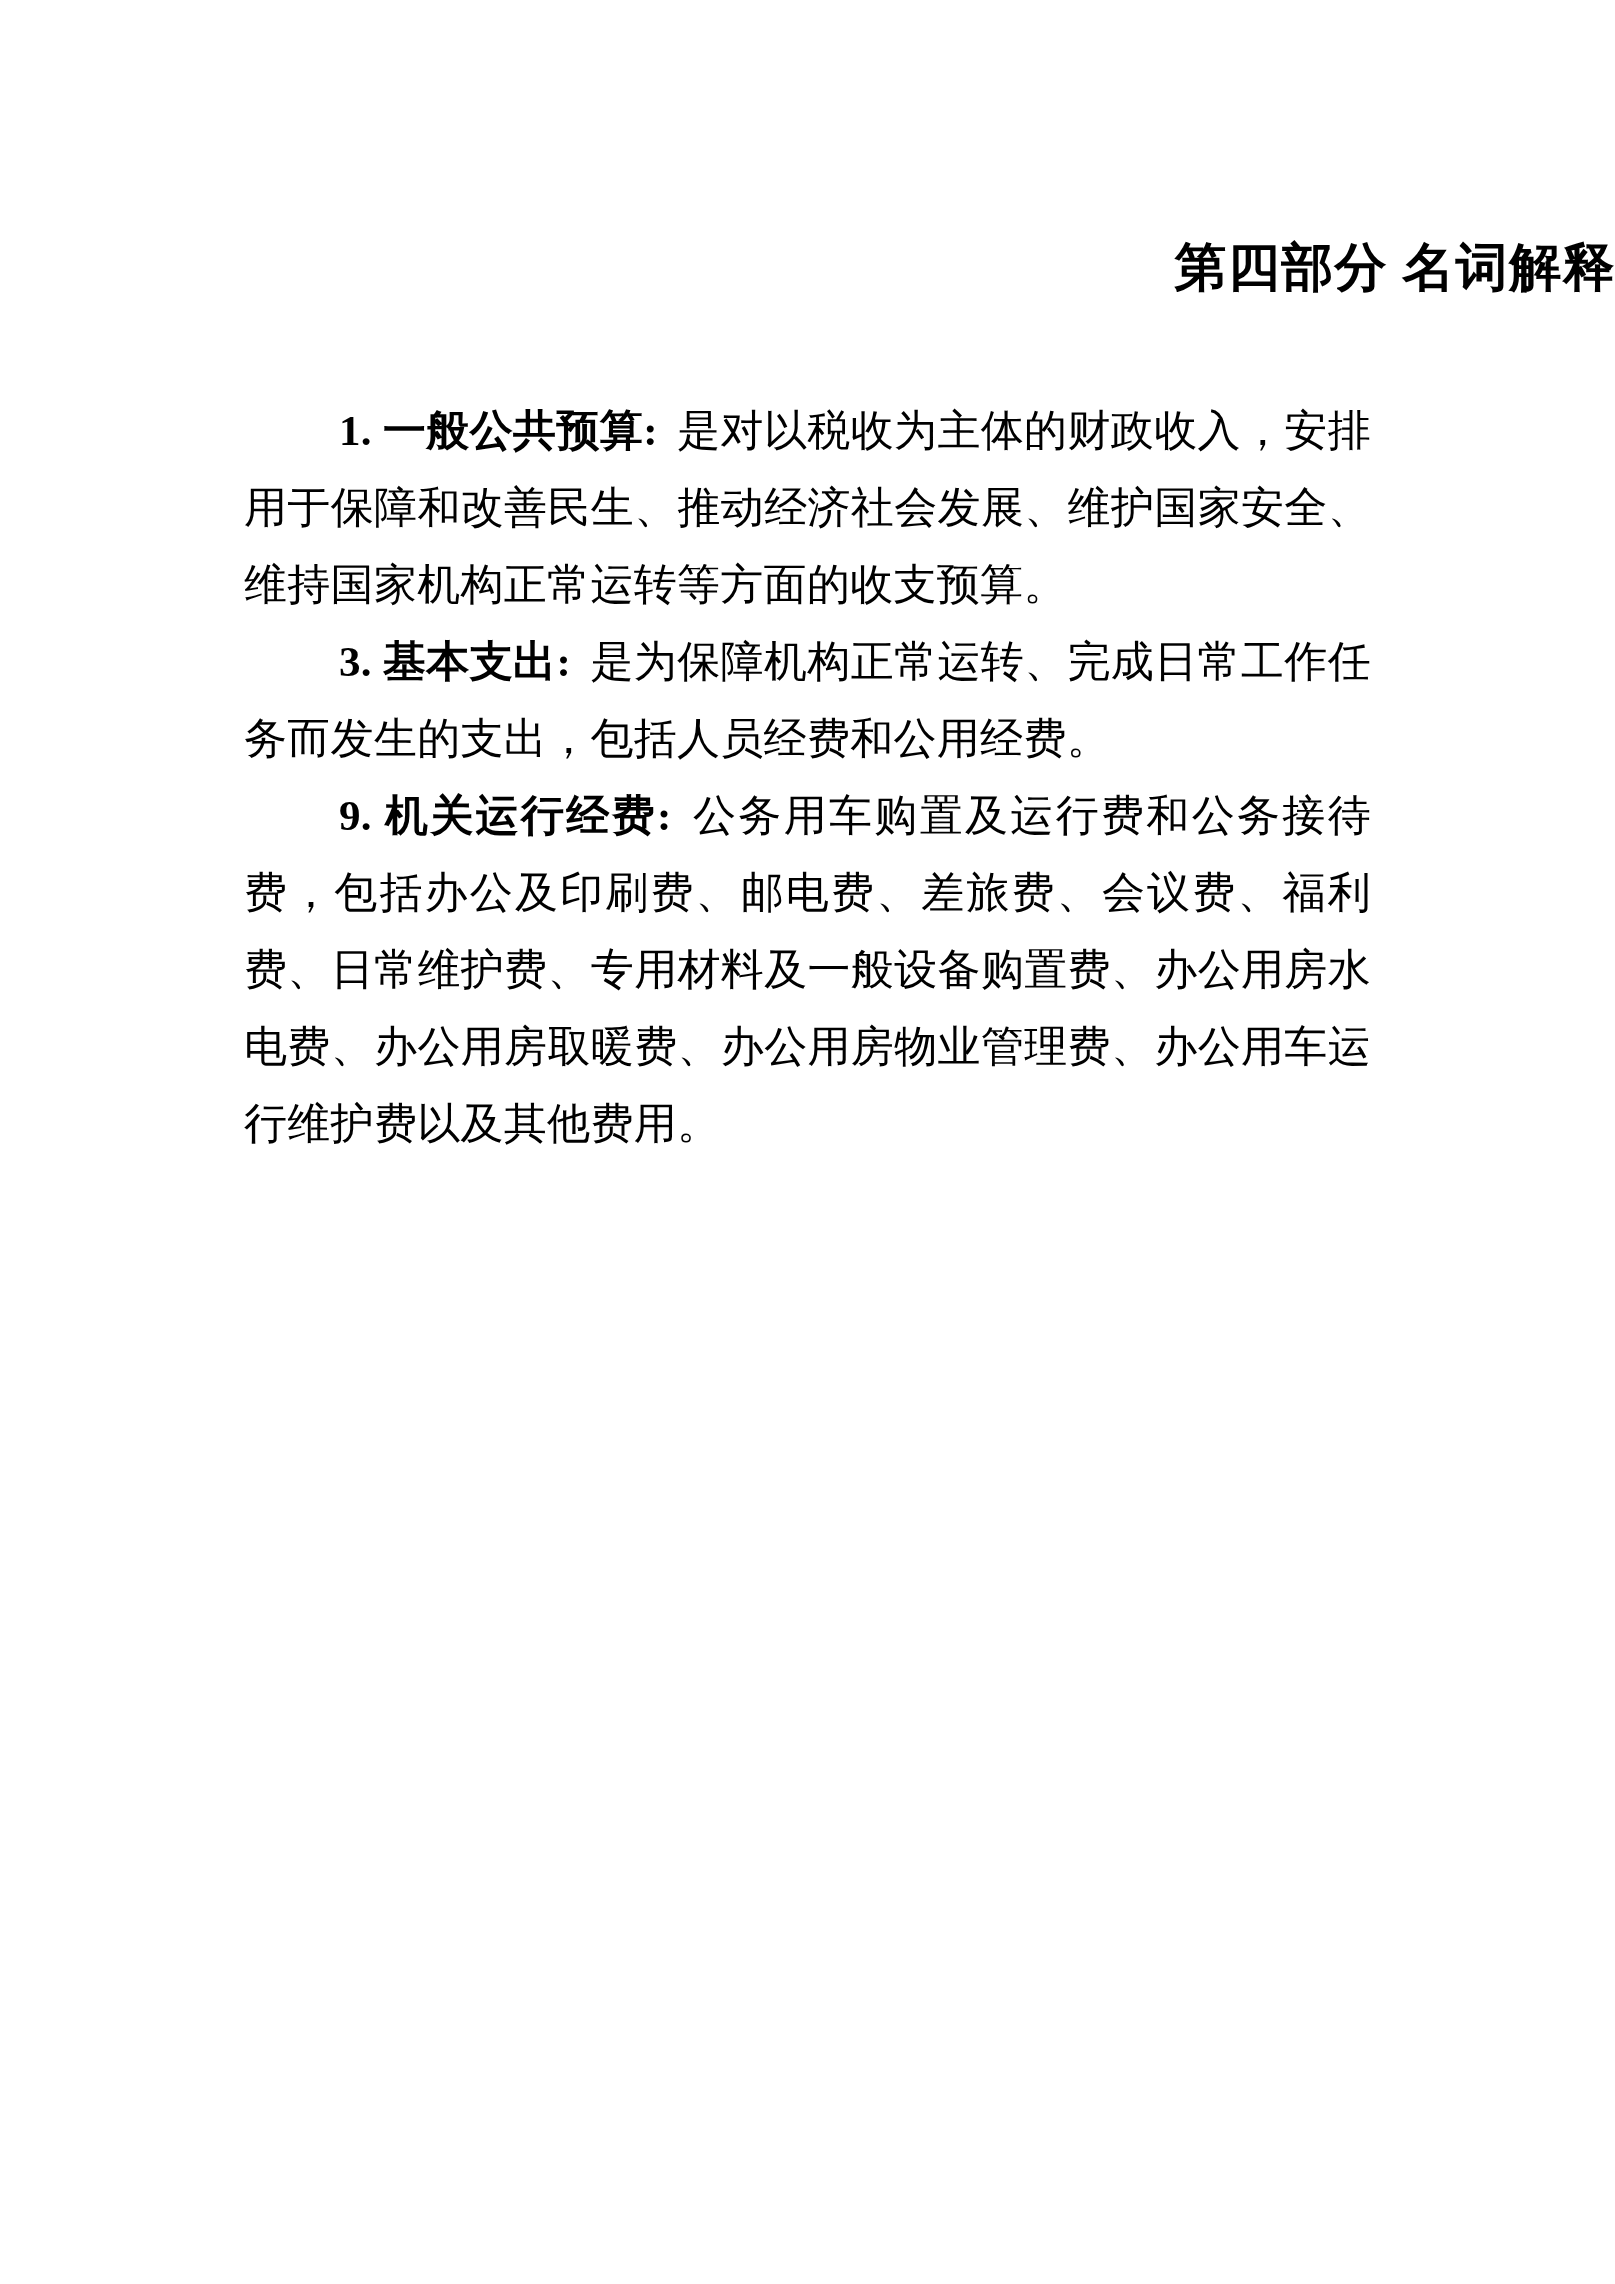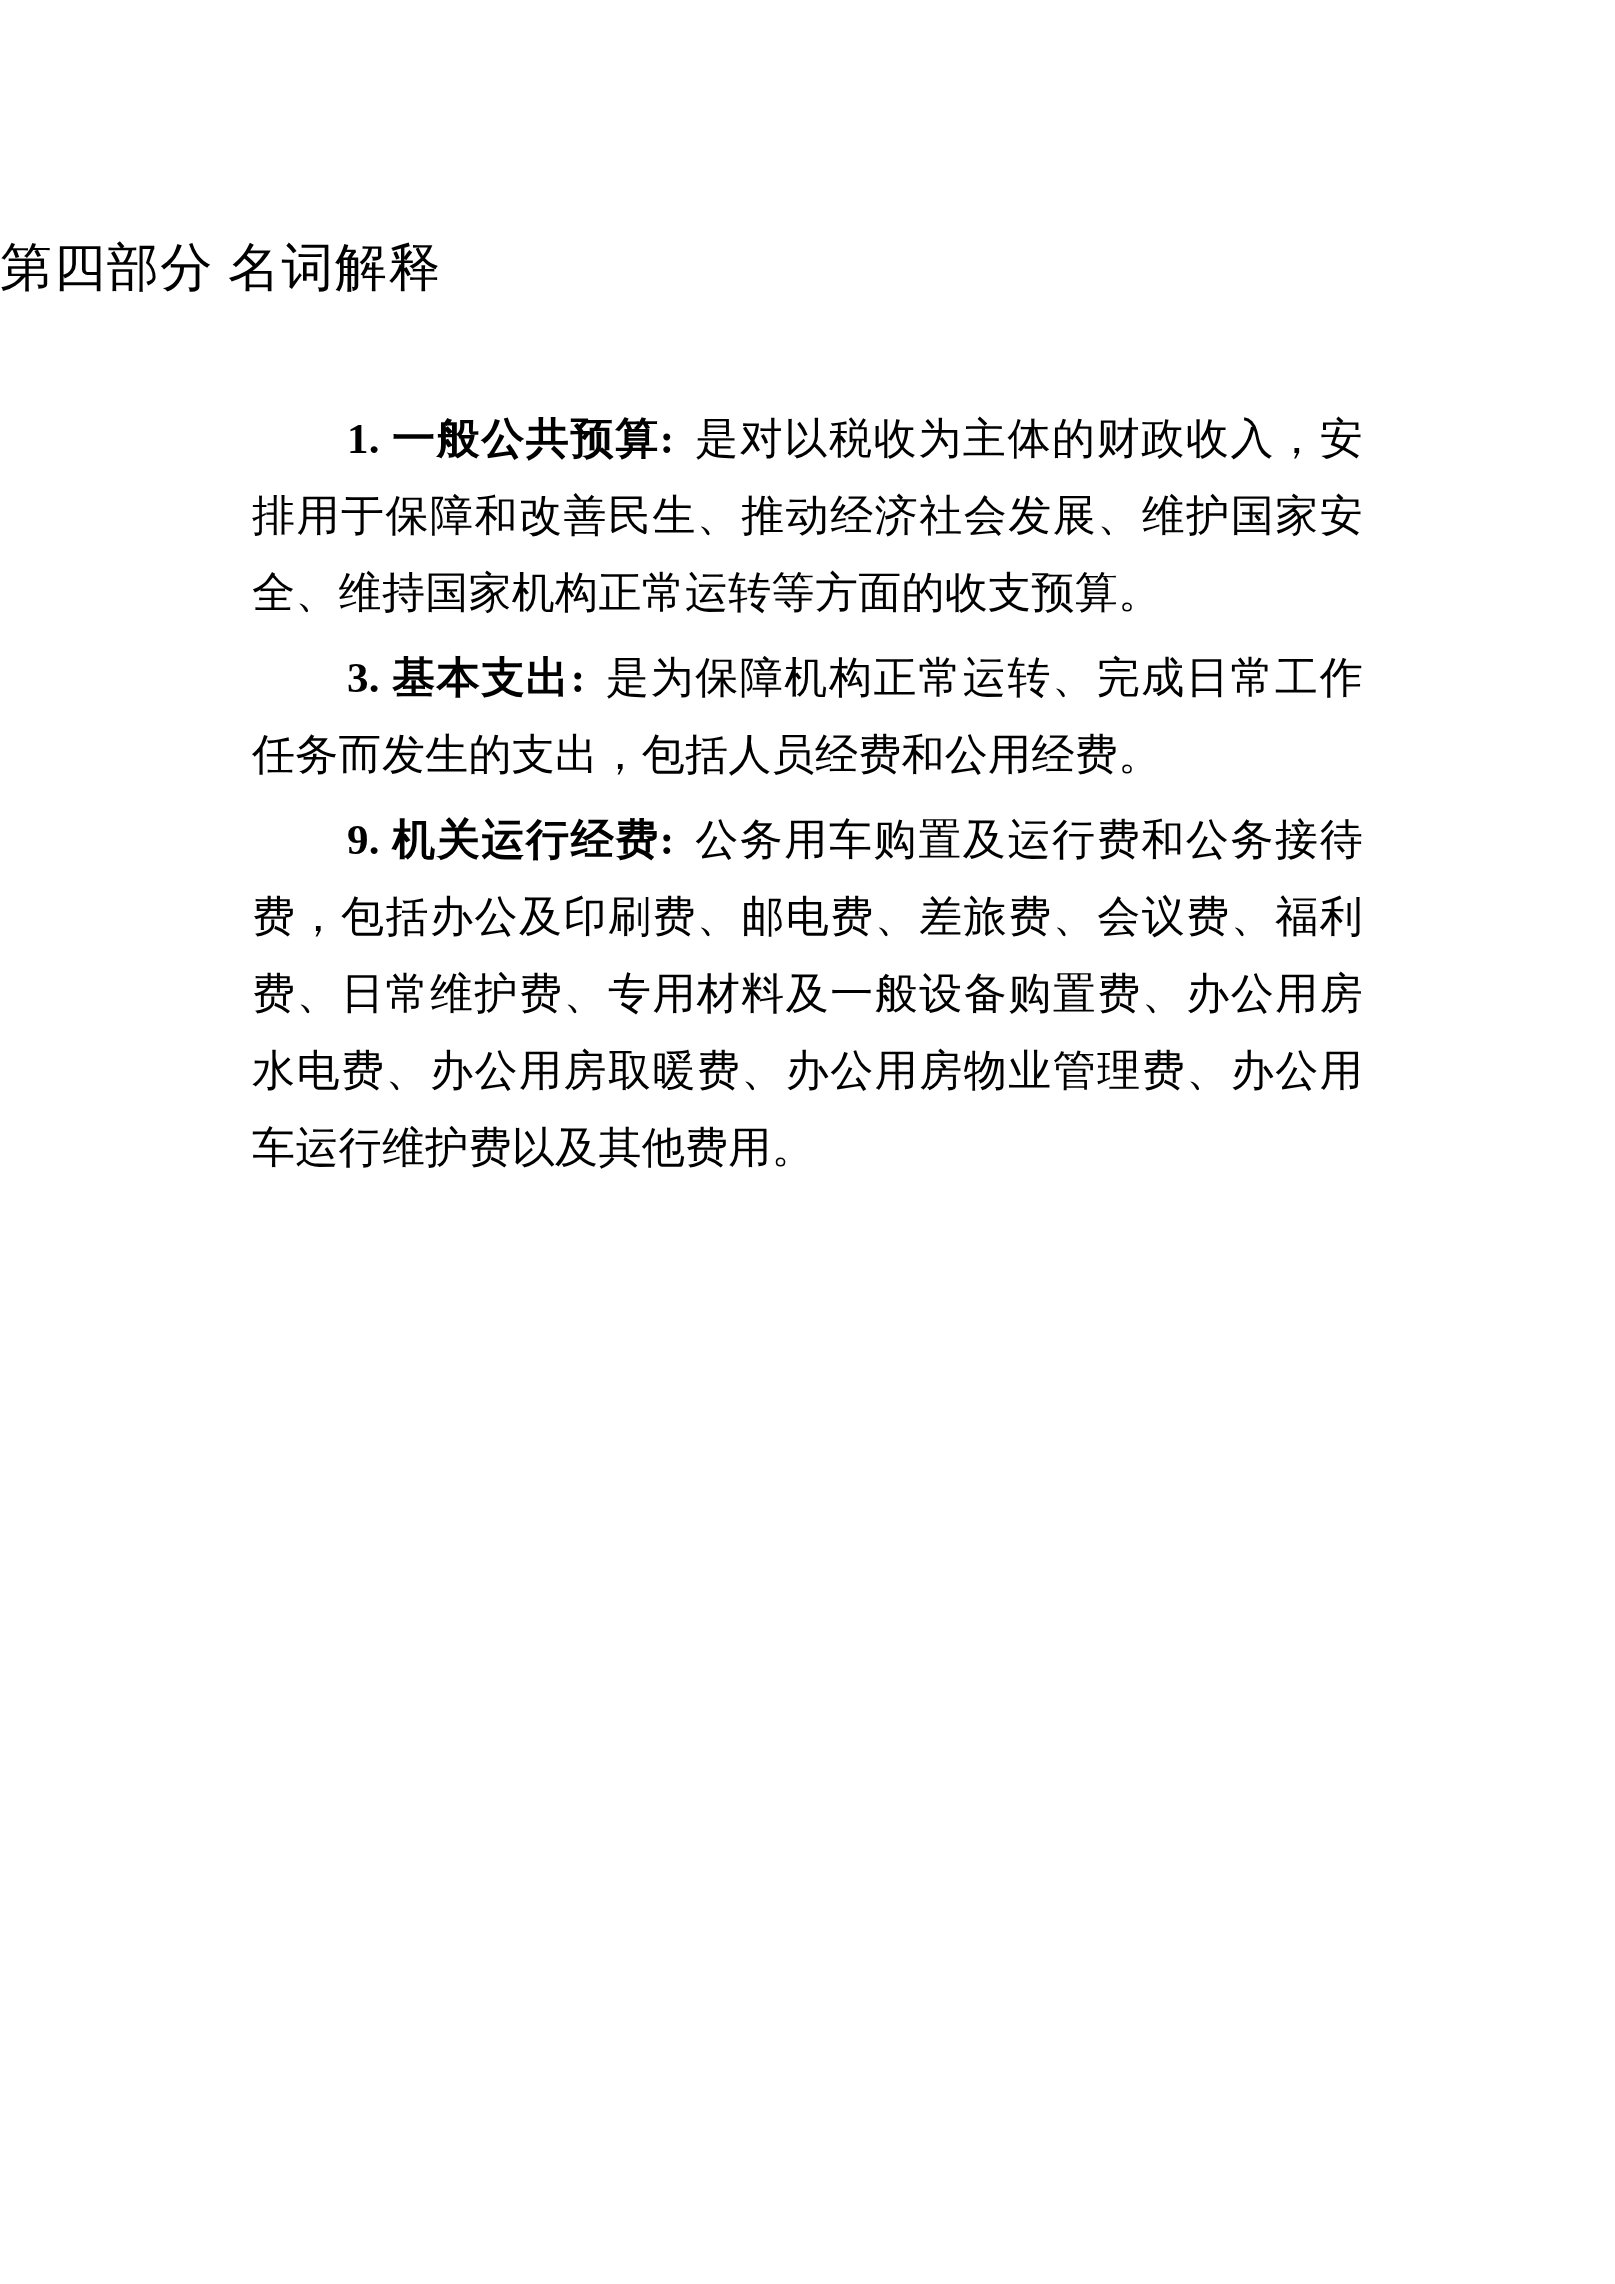--- a/index.html
+++ b/index.html
@@ -14,38 +14,38 @@
     background: #ffffff;
     color: #000000;
     font-family: "Liberation Serif", "DejaVu Serif", serif;
     overflow: hidden;
   }
   .doc-title {
     position: absolute;
     top: 239px;
     left: 0;
     width: 100%;
-    text-align: left;
+    text-align: right;
     font-size: 52px;
-    font-weight: normal;
+    font-weight: bold;
     letter-spacing: 1.4px;
     line-height: 1.1;
   }
   .doc-content {
     position: absolute;
     top: 392px;
     left: 244px;
     width: 1127px;
     font-size: 43px;
     line-height: 77px;
     text-align: justify;
     letter-spacing: 0.3px;
   }
   .term-paragraph {
-    margin: 8px;
+    margin: 0;
     padding: 0;
     text-indent: 95px;
   }
   .term-label {
     font-weight: bold;
     margin-right: 0.45em;
   }
 </style>
 </head>
 <body>

